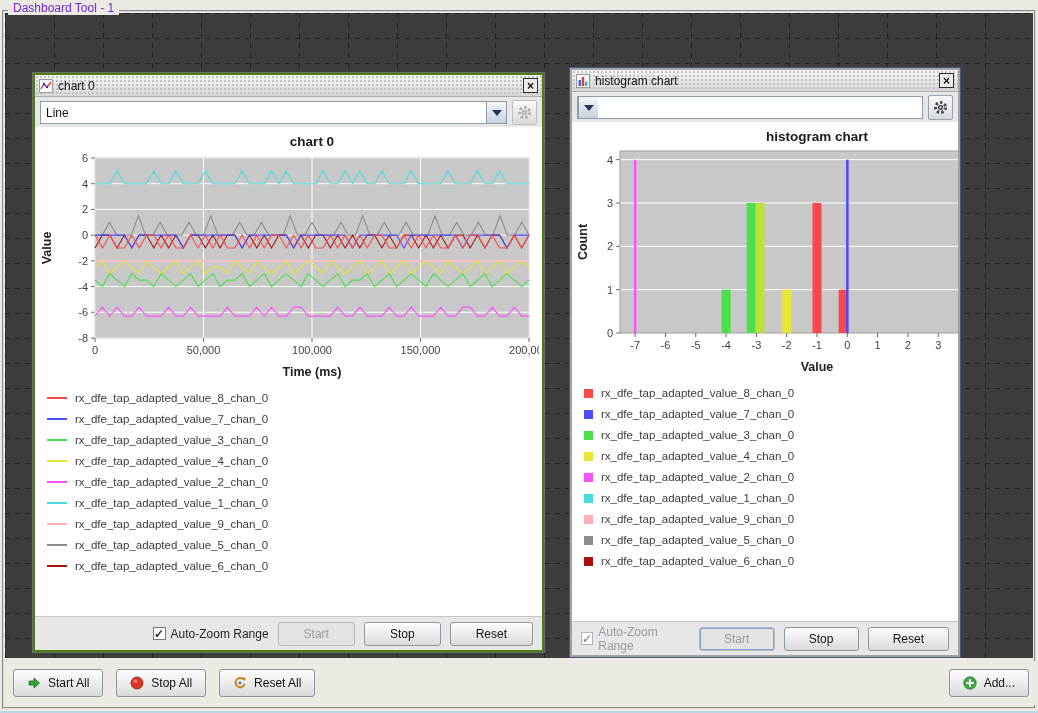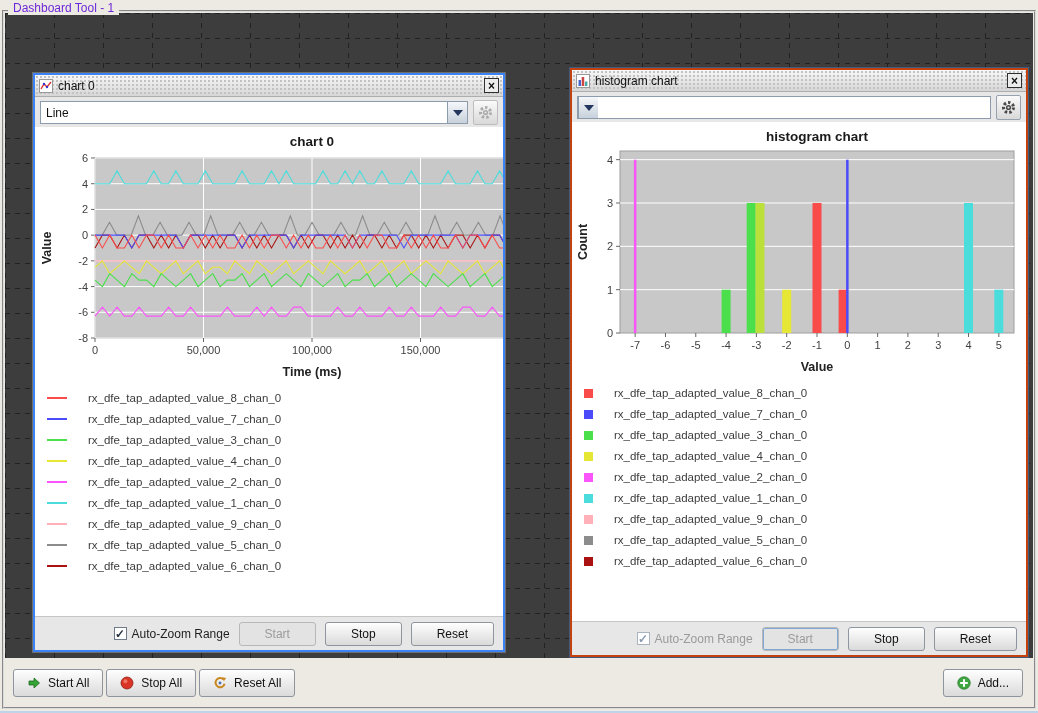--- a/index.html
+++ b/index.html
@@ -11,61 +11,61 @@
   .desktop { position:absolute; left:5px; right:5px; top:13px; bottom:53px; background:#3D3D3D; overflow:hidden; }
   .grid-h, .grid-v { position:absolute; inset:0; pointer-events:none; }
   .grid-h { background-image:repeating-linear-gradient(to bottom, #222 0 1px, transparent 1px 25px);
             -webkit-mask-image:repeating-linear-gradient(to right, #000 0 5px, transparent 5px 10px);
             mask-image:repeating-linear-gradient(to right, #000 0 5px, transparent 5px 10px); }
   .grid-v { background-image:repeating-linear-gradient(to right, #222 0 1px, transparent 1px 49px);
             -webkit-mask-image:repeating-linear-gradient(to bottom, #000 0 5px, transparent 5px 10px);
             mask-image:repeating-linear-gradient(to bottom, #000 0 5px, transparent 5px 10px); }
 
   .iframe { position:absolute; background:#E7E7E7; display:flex; flex-direction:column; }
-  .iframe.left-frame  { left:28px; top:60px; width:472px; height:579px; border:2px solid #3b82f6; box-shadow:0 0 0 1px #6E6E6E; }
-  .iframe.right-frame { left:565px; top:55px; width:458px; height:589px; border:2px solid #c2410c; box-shadow:0 0 0 1px #41597E; }
+  .iframe.left-frame  { left:28px; top:60px; width:511px; height:579px; border:2px solid #4d7c0f; box-shadow:0 0 0 1px #6E6E6E; }
+  .iframe.right-frame { left:565px; top:55px; width:390px; height:589px; border:2px solid #a3a3a3; box-shadow:0 0 0 1px #41597E; }
 
   .titlebar { height:22px; flex:0 0 22px; display:flex; align-items:center; gap:5px; padding:0 4px;
     background-image: radial-gradient(#C2C2C2 0.8px, transparent 1px), linear-gradient(#F8F8F8,#D6D6D6);
     background-size:4px 4px, 100% 100%; border-bottom:1px solid #ADADAD; }
   .titlebar .ftitle { font-size:12px; color:#111; white-space:nowrap; }
   .close-btn { margin-left:auto; width:15px; height:15px; border:1px solid #2E2E2E; background:#ECECEC;
     display:flex; align-items:center; justify-content:center; font-size:12px; font-weight:bold; line-height:1; color:#111; cursor:default; }
 
   .toolbar { height:30px; flex:0 0 30px; display:flex; align-items:center; gap:5px; padding:3px 5px; background:#E7E7E7; }
   .combo { flex:1; height:23px; display:flex; border:1px solid #8D9CAD; background:#fff; }
   .combo-text { flex:1; font-size:12px; padding:4px 5px; color:#111; overflow:hidden; white-space:nowrap; }
   .combo-arrow { width:20px; background:linear-gradient(#F5F7FA,#C7D1DC); border-left:1px solid #8D9CAD;
     display:flex; align-items:center; justify-content:center; }
   .combo-arrow .tri { width:0; height:0; border:5px solid transparent; border-top:6px solid #24365E; margin-top:6px; }
   .gear-btn { width:25px; height:25px; border:1px solid #98A2AE; border-radius:2px;
     background:linear-gradient(#FAFAFA,#D9D9D9); display:flex; align-items:center; justify-content:center; }
   .gear-btn.disabled { border-color:#BDBDBD; }
 
   .chart-panel { flex:1 1 auto; background:#fff; display:flex; flex-direction:column; overflow:hidden; padding:3px 2px 0 2px; }
   .legend { flex:1 1 auto; display:flex; flex-direction:column; gap:9px; padding:10px 12px 4px 10px; background:#fff; overflow:hidden; }
-  .legend-item { display:flex; align-items:center; gap:21px; font-size:11.5px; color:#3C3C3C; white-space:nowrap; }
+  .legend-item { display:flex; align-items:center; gap:8px; font-size:11.5px; color:#3C3C3C; white-space:nowrap; }
   .swatch-line { width:20px; height:2px; flex:0 0 20px; }
   .swatch-sq { width:9px; height:9px; flex:0 0 9px; }
 
   .frame-bottom { flex:0 0 34px; height:34px; background:#E7E7E7; border-top:1px solid #C6C6C6;
     display:flex; align-items:center; justify-content:flex-end; gap:9px; padding:0 9px; }
   .checkbox { display:flex; align-items:center; gap:5px; font-size:12px; color:#1E1E1E; }
   .checkbox.disabled { color:#9A9A9A; }
   .cbox { width:13px; height:13px; background:#fff; border:1px solid #6F7B88; display:flex; align-items:center; justify-content:center;
     font-size:12px; font-weight:bold; color:#24313F; line-height:1; }
   .checkbox.disabled .cbox { color:#8An; color:#8A9AB0; border-color:#AAB4BE; }
 
   .btn { height:24px; min-width:52px; padding:0 25px; font-size:12px; color:#111; background:linear-gradient(#FEFEFE,#DADADA);
     border:1px solid #8E959E; border-radius:3px; display:flex; align-items:center; justify-content:center; white-space:nowrap; }
   .btn.disabled { color:#9B9B9B; border-color:#B8B8B8; background:#E3E3E3; }
   .btn.focusring { box-shadow: inset 0 0 0 1px #7FA7D6; }
 
-  .app-bottom { position:absolute; left:5px; right:7px; bottom:6px; height:44px; background:#EDEAE3;
-    display:flex; align-items:center; gap:3px; padding:0 8px; }
+  .app-bottom { position:absolute; left:5px; right:1px; bottom:6px; height:44px; background:#EDEAE3;
+    display:flex; align-items:center; gap:13px; padding:0 8px; }
   .btn.big { height:28px; padding:0 13px; gap:7px; }
   .btn .bicon { display:flex; align-items:center; }
   .spacer { flex:1; }
 </style>
 </head>
 <body>
 
 <div class="window">
   <span class="window-title">Dashboard Tool - 1</span>
   <div class="titled-border"></div>

